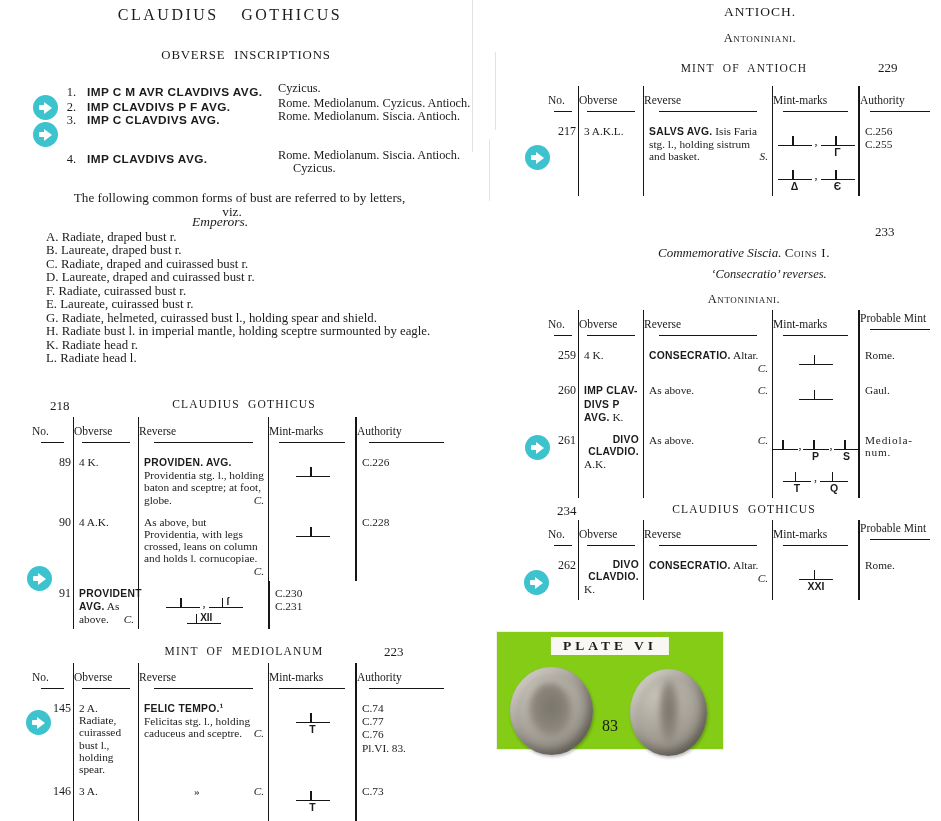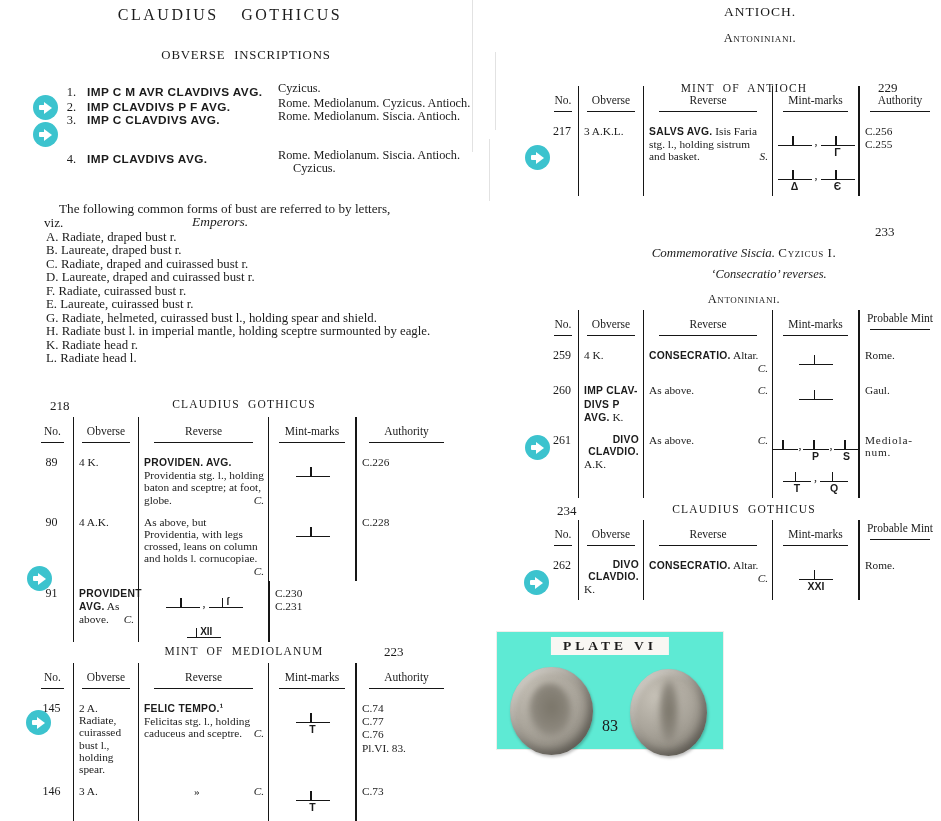--- a/index.html
+++ b/index.html
@@ -31,50 +31,50 @@
   .bust{padding-left:26px;text-indent:-26px;}
   .bust.hang2{padding-left:42px;text-indent:-42px;}
 
   
   .ctable{display:grid;align-content:start;}
   .cols-left{grid-template-columns:41px 65px 130px 87px 101px;}
   .cols-right{grid-template-columns:30px 65px 129px 86px 82px;}
   .td{padding:6px 4px 4px 5px;font-size:11.3px;line-height:12.2px;}
   .bl{border-left:1.6px solid #161616;}
   .bl2{border-left:2.3px solid #161616;}
-  .th{text-align:center;font-size:11.5px;padding-top:8px;padding-bottom:7px;}
+  .th{font-size:11.5px;padding-top:8px;padding-bottom:7px;}
   .th .thrule{width:76%;border-top:1.6px solid #161616;margin:5px auto 0;}
-  .no-cell{text-align:center;font-size:12px;padding-left:0;padding-right:2px;}
+  .no-cell{text-align:right;font-size:12px;padding-left:0;padding-right:2px;}
   .legend{font-family:"Liberation Sans",sans-serif;font-weight:700;font-size:10.3px;letter-spacing:.3px;}
   .cref{float:right;font-style:italic;padding-left:4px;}
   .ditto{display:block;text-align:center;}
   .auth-line{margin-bottom:1px;}
 
   
   .mmcell{text-align:center;}
-  .markline{display:flex;justify-content:center;align-items:flex-start;margin-top:16px;}
+  .markline{display:flex;justify-content:center;align-items:flex-start;margin-top:2px;}
   .markline.first{margin-top:9px;}
   .mm{display:inline-block;text-align:center;vertical-align:top;margin:0 2px;}
   .mmtop{display:flex;align-items:flex-end;justify-content:center;gap:3px;border-bottom:1.7px solid #161616;padding:0 9px;min-width:16px;height:11px;}
   .mmv{width:1.6px;height:9px;background:#161616;display:inline-block;}
   .mmt{font-family:"Liberation Sans",sans-serif;font-weight:700;font-size:10px;line-height:10px;}
   .mmb{display:block;font-family:"Liberation Sans",sans-serif;font-weight:700;font-size:10.5px;line-height:12px;}
   .sep{font-size:12px;line-height:14px;margin:0 1px;align-self:flex-start;}
 
   
   .ptr{position:absolute;width:25px;height:25px;border-radius:50%;background:#3cc3ce;
        display:flex;align-items:center;justify-content:center;z-index:5;}
   .ptr .bar{width:6px;height:5px;background:#fff;border-radius:1px;margin-right:-1px;}
   .ptr .tri{width:0;height:0;border-top:6px solid transparent;border-bottom:6px solid transparent;border-left:8px solid #fff;}
 
   
   .edge{position:absolute;width:1px;background:#e2e2e2;}
 
   
-  #plate{left:497px;top:632px;width:226px;height:117px;background:#5eead4;box-shadow:0 0 0 1px #efeeea;}
+  #plate{left:497px;top:632px;width:226px;height:117px;background:#84cc16;box-shadow:0 0 0 1px #efeeea;}
   .plate-title{position:absolute;left:50%;top:5px;transform:translateX(-50%);
        background:#f8f7f3;padding:1px 12px;font-weight:700;font-size:13.5px;letter-spacing:4px;white-space:nowrap;}
   .coin{position:absolute;border-radius:50%;
        background:radial-gradient(circle at 36% 32%, #c8c3b9 0%, #a9a49a 45%, #8d887e 78%, #6e6a62 100%);
        box-shadow:inset -4px -5px 9px rgba(40,38,34,.45), inset 3px 4px 6px rgba(255,255,255,.35), 1px 2px 3px rgba(0,0,0,.25);}
   .coin .relief{position:absolute;border-radius:50%;filter:blur(3px);}
   .coin1 .relief{left:22%;top:18%;width:52%;height:62%;
        background:radial-gradient(ellipse at 55% 45%, #7a7569 0%, #8d887e 60%, transparent 75%);}
   .coin2 .relief{left:38%;top:12%;width:26%;height:74%;
        background:radial-gradient(ellipse at 50% 50%, #7a7569 0%, #8d887e 55%, transparent 80%);}
@@ -96,21 +96,21 @@
 </div>
 <div class="insc" style="top:110px;">
   <span class="insc-num">3.</span><span class="insc-txt">IMP C CLAVDIVS AVG.</span>
   <span class="insc-mints">Rome. Mediolanum. Siscia. Antioch.</span>
 </div>
 <div class="insc" style="top:149px;">
   <span class="insc-num">4.</span><span class="insc-txt">IMP CLAVDIVS AVG.</span>
   <span class="insc-mints">Rome. Mediolanum. Siscia. Antioch. Cyzicus.</span>
 </div>
 
-<div class="abs para" style="top:202px;left:44px;width:376px;">
+<div class="abs para" style="top:191px;left:44px;width:376px;text-align:center;">
   <div class="l1">The following common forms of bust are referred to by letters,</div>
   <div>viz.</div>
 </div>
 <div class="abs ctr emperors" style="top:214px;left:0;width:440px;">Emperors.</div>
 
 <div class="abs bustlist" style="top:231px;left:46px;width:410px;">
   <div class="bust"><span>A.</span> <span>Radiate, draped bust r.</span></div>
   <div class="bust"><span>B.</span> <span>Laureate, draped bust r.</span></div>
   <div class="bust"><span>C.</span> <span>Radiate, draped and cuirassed bust r.</span></div>
   <div class="bust"><span>D.</span> <span>Laureate, draped and cuirassed bust r.</span></div>
@@ -312,21 +312,21 @@
     
   </div>
   <div class="td bl mmcell">
     
   </div>
   <div class="td bl2"></div>
 </div>
 
 <div class="abs ctr" style="top:4px;left:560px;width:400px;font-size:13.5px;letter-spacing:1px;">ANTIOCH.</div>
 <div class="abs ctr smallcaps" style="top:31px;left:560px;width:400px;font-size:12.5px;">Antoniniani.</div>
-<div class="abs" style="top:82px;left:548px;width:392px;">
+<div class="abs" style="top:62px;left:548px;width:392px;">
   <div class="ctr runhead">MINT OF ANTIOCH</div>
   <span class="pageno abs" style="left:330px;top:-2px;">229</span>
 </div>
 
 <div class="abs ctable cols-right" style="top:86px;left:548px;width:392px;">
   <div class="th">
       <div>No.</div>
       <div class="thrule" style="width:60%;"></div>
     </div>
   <div class="th bl">
@@ -391,21 +391,21 @@
   </div>
   <div class="td bl2">
     <div class="auth-line">C.256</div>
     <div class="auth-line">C.255</div>
   </div>
 </div>
 
 <div class="pageno abs" style="top:224px;left:875px;">233</div>
 <div class="abs ctr" style="top:245px;left:548px;width:392px;font-size:13px;">
   <span style="font-style:italic;">Commemorative Siscia.</span>
-  <span class="smallcaps">Cyzicus I.</span>
+  <span class="smallcaps">Coins I.</span>
 </div>
 <div class="abs ctr" style="top:267px;left:573px;width:392px;font-style:italic;font-size:12.5px;">‘Consecratio’ reverses.</div>
 <div class="abs ctr smallcaps" style="top:292px;left:548px;width:392px;font-size:12.5px;">Antoniniani.</div>
 
 <div class="abs ctable cols-right" style="top:310px;left:548px;width:392px;">
   <div class="th">
       <div>No.</div>
       <div class="thrule" style="width:60%;"></div>
     </div>
   <div class="th bl">

